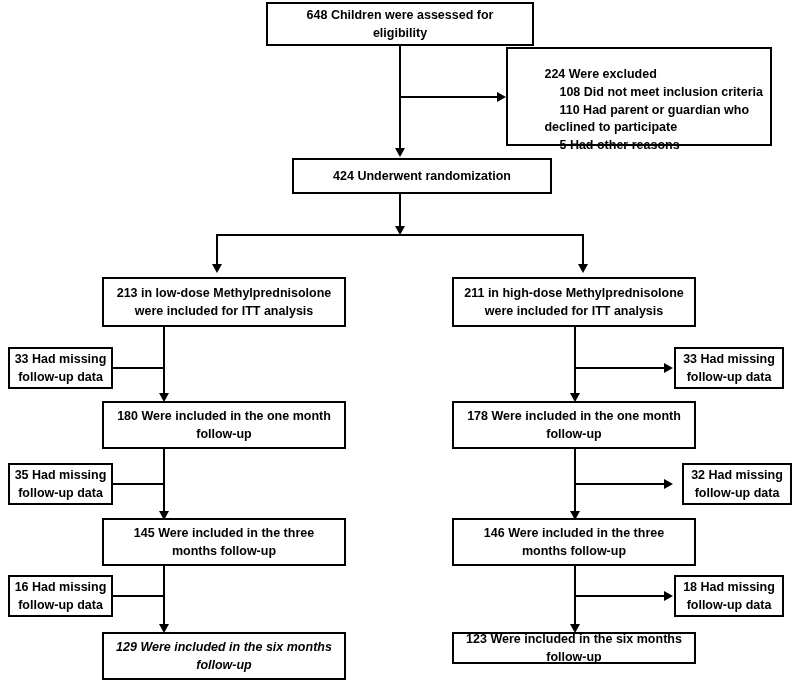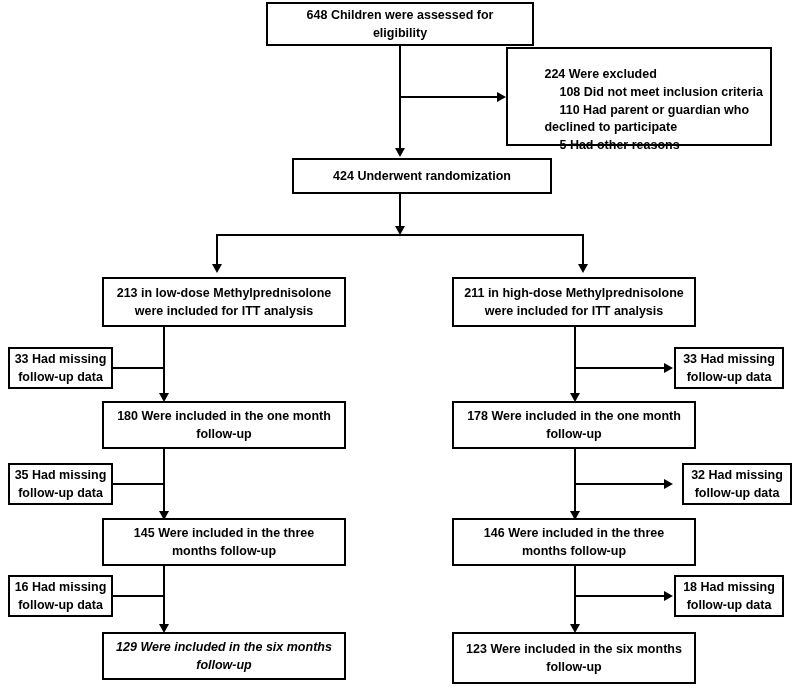--- a/index.html
+++ b/index.html
@@ -238,20 +238,20 @@
   <div class="arrow-down" style="left:570px; top:624px;"></div>
   <div class="hline" style="left:574px; top:595px; width:92px;"></div>
   <div class="arrow-right" style="left:664px; top:591px;"></div>
   <div class="box" style="left:674px; top:575px; width:110px; height:42px;">
     <div>
       <span class="ln">18 Had missing</span>
       <span class="ln">follow-up data</span>
     </div>
   </div>
 
-  <div class="box" style="left:452px; top:632px; width:244px; height:52px;">
+  <div class="box" style="left:452px; top:632px; width:244px; height:32px;">
     <div>
       <span class="ln">123 Were included in the six months</span>
       <span class="ln">follow-up</span>
     </div>
   </div>
 
 </div>
 
 </body></html>

